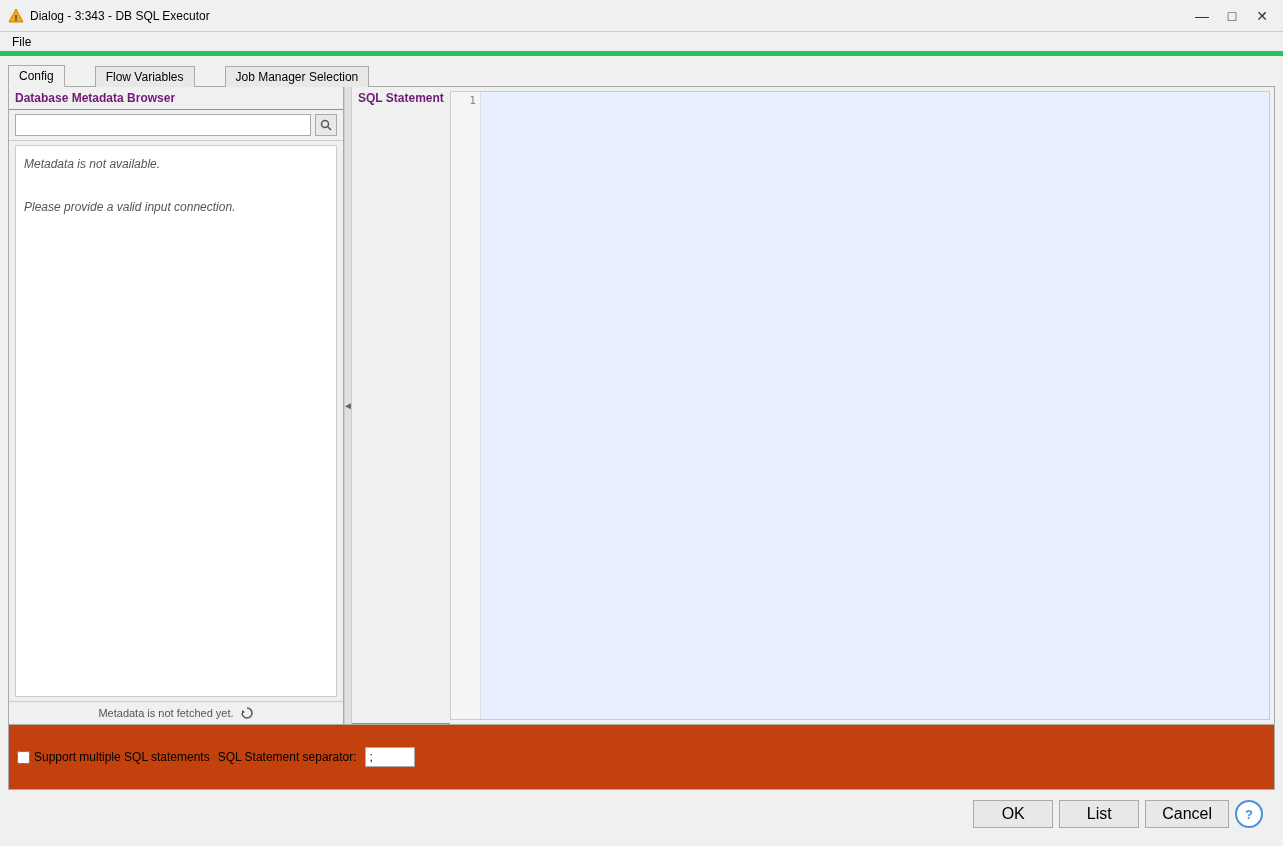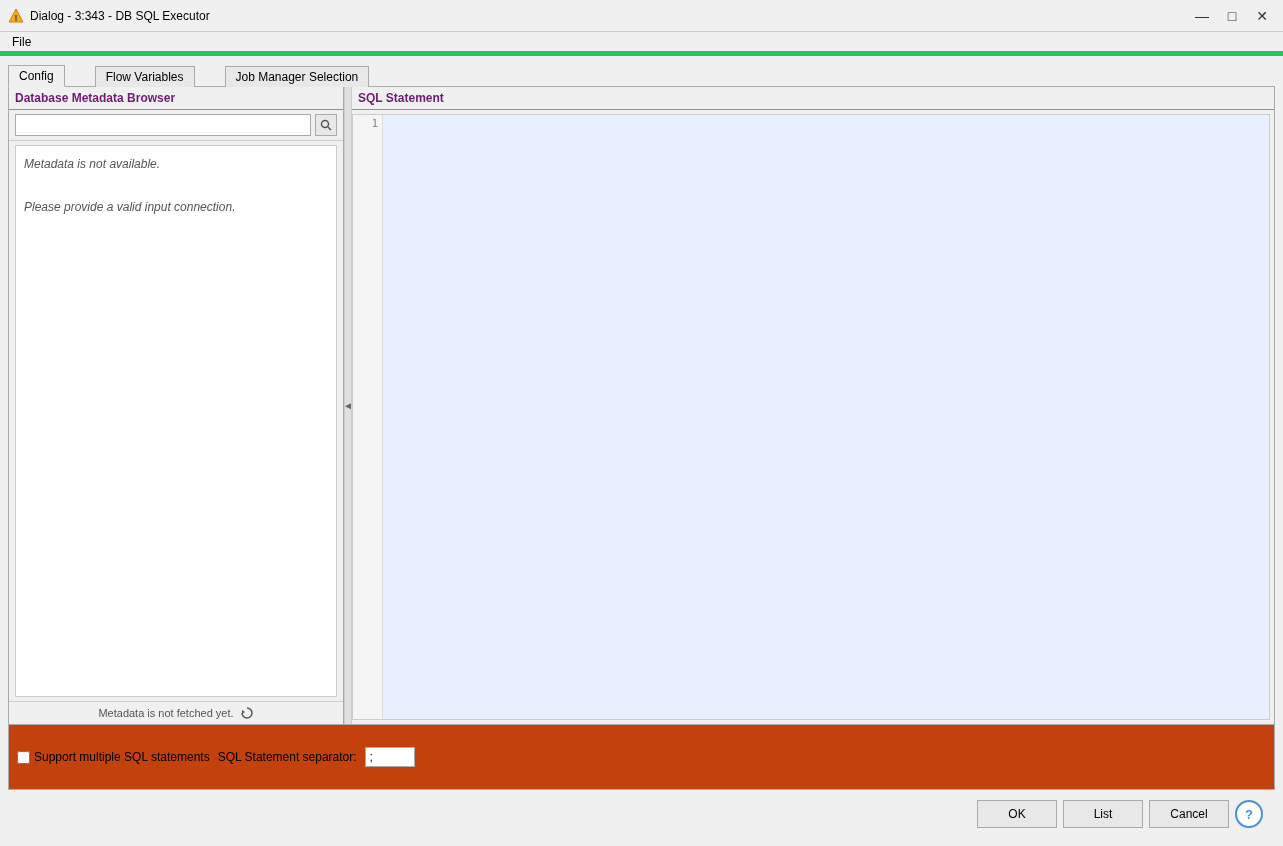--- a/index.html
+++ b/index.html
@@ -219,21 +219,20 @@
       background: white;
       border: 1px solid #ccc;
       margin: 4px 6px 4px 0;
       overflow: auto;
     }
 
     
     .right-panel {
       flex: 1;
       display: flex;
-      flex-direction: column;
       background: #f0f0f0;
     }
     .sql-area-wrapper {
       flex: 1;
       display: flex;
       overflow: hidden;
       margin: 4px 4px 4px 0;
       border: 1px solid #ccc;
     }
     .line-numbers {
@@ -290,21 +289,21 @@
       padding: 10px 12px;
       gap: 6px;
       background: #f0f0f0;
     }
     .footer-btn {
       min-width: 80px;
       height: 28px;
       border: 1px solid #aaa;
       background: #e8e8e8;
       cursor: pointer;
-      font-size: 12px;
+      font-size: 16px;
       padding: 0 16px;
     }
     .help-btn {
       width: 28px;
       height: 28px;
       border-radius: 50%;
       border: 2px solid #4a90d9;
       background: white;
       cursor: pointer;
       font-size: 13px;

